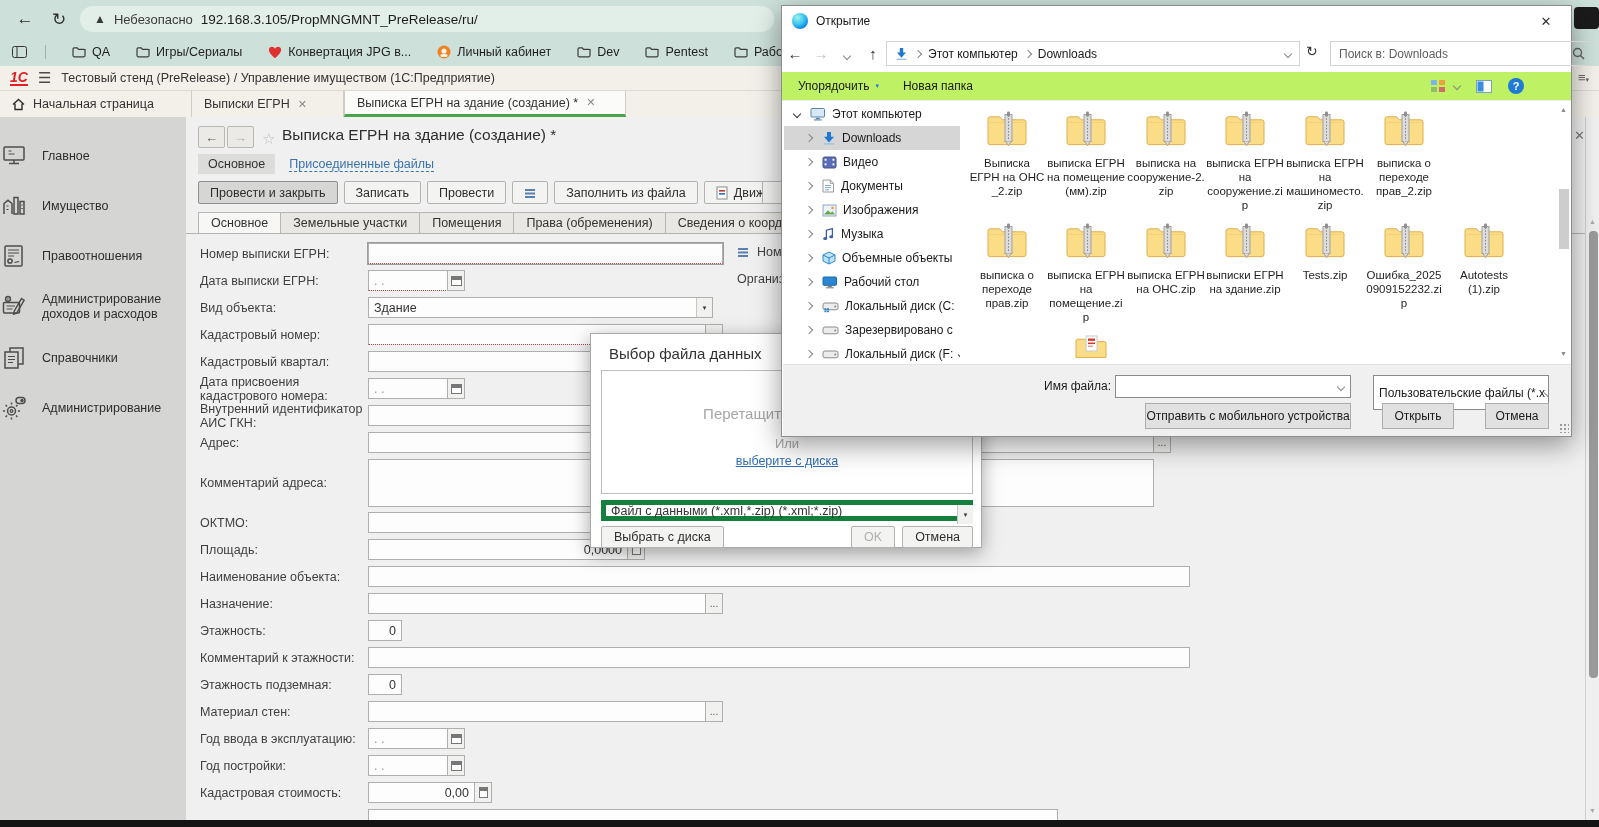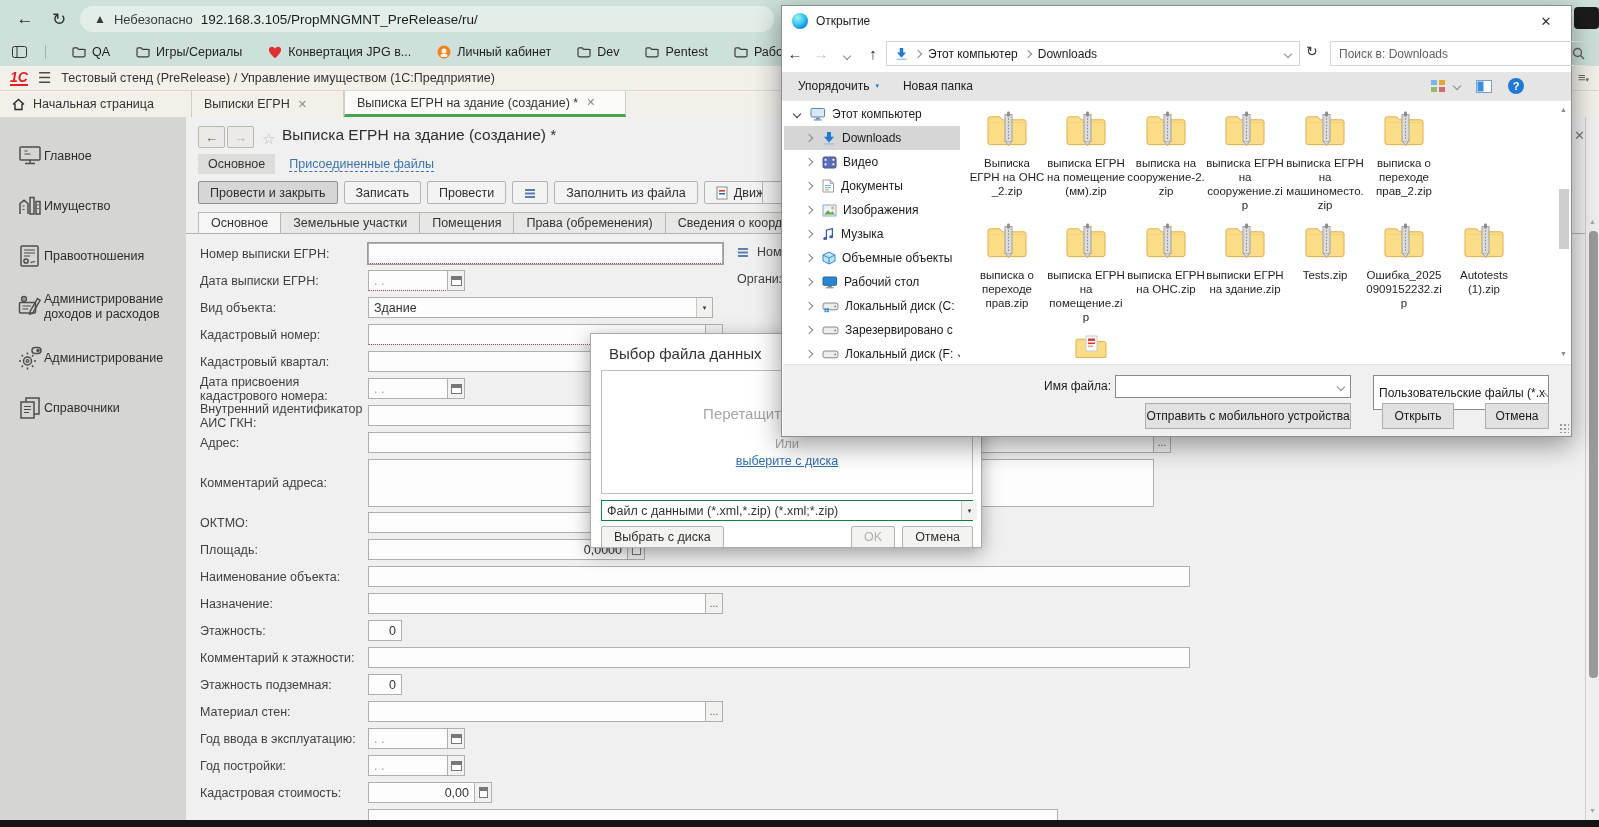--- a/index.html
+++ b/index.html
@@ -32,21 +32,21 @@
   .hdr-right { position:absolute; left:1578px; top:4px; font-size:13px; color:#666; }
 
   .tabbar { position:absolute; left:0; top:91px; width:1599px; height:26px; background:#f3f0ea; z-index:1; }
   .app-tab { position:absolute; top:0; height:26px; display:flex; align-items:center; gap:8px; padding:0 12px;
              font-size:12.5px; color:#333; border-right:1px solid #cfccc5; }
   .app-tab.active { background:#fbfbfa; border-bottom:3px solid #4aa54a; border-left:1px solid #cfccc5; }
   .tab-close { color:#8a8a8a; font-size:11px; }
 
   
   .sidebar { position:absolute; left:0; top:117px; width:186px; height:703px; background:#d5d5d3; padding-top:14px; z-index:1; }
-  .sb-item { display:flex; align-items:center; padding:11px 0 11px 16px; min-height:50px; }
+  .sb-item { display:flex; align-items:center; gap:14px; padding:11px 0 11px 0; min-height:50px; }
   .sb-label { font-size:12.5px; color:#2d2d2d; line-height:15px; width:120px; }
 
   
   .form-area { position:absolute; left:186px; top:117px; width:1399px; height:703px; background:#f0f0f0; overflow:hidden; z-index:1; }
   .nav-btn { position:absolute; top:9px; width:27px; height:22px; background:#eceae7; border:1px solid #b9b7b2;
              border-radius:2px; font-size:13px; color:#55624a; display:flex; align-items:center; justify-content:center; }
   .nav-btn.disabled { color:#b5b3ae; }
   .star { position:absolute; left:76px; top:13px; color:#bdbdbd; font-size:15px; }
   .form-title { position:absolute; left:96px; top:9px; font-size:15.5px; color:#2e2e2e; }
   .subnav { position:absolute; left:12px; top:37px; display:flex; align-items:center; gap:14px; }
@@ -94,21 +94,21 @@
   .black-bar { position:absolute; left:0; top:820px; width:1599px; height:7px; background:#141414; z-index:30; }
 
   
   .modal { position:absolute; left:590px; top:333px; width:392px; height:215px; background:#fff;
            border:1px solid #a9a9a9; box-shadow:0 5px 18px rgba(0,0,0,.35); z-index:10; }
   .modal-title { position:absolute; left:18px; top:11px; font-size:15px; color:#333; }
   .dropzone { position:absolute; left:10px; top:36px; width:372px; height:124px; border:1px solid #bdbdbd; text-align:center; }
   .dz-text { margin-top:34px; font-size:15px; color:#a5a5a5; }
   .dz-or { margin-top:14px; font-size:13px; color:#a5a5a5; }
   .dz-link { display:inline-block; font-size:12.5px; color:#2f6db3; text-decoration:underline; }
-  .modal-dd { position:absolute; left:10px; top:166px; width:372px; height:21px; border:1px solid #15803d;
+  .modal-dd { position:absolute; left:10px; top:166px; width:372px; height:21px; border:5px solid #15803d;
               display:flex; align-items:center; font-size:12.5px; color:#333; padding-left:5px; }
   .modal-btnrow { position:absolute; left:10px; top:192px; width:372px; display:flex; align-items:center; }
   .m-btn { height:22px; padding:0 12px; background:#f3f3f1; border:1px solid #b3b3b1; border-radius:2px;
            font-size:12.5px; color:#2e2e2e; display:flex; align-items:center; }
   .m-btn.disabled { color:#b0b0b0; }
   .m-spacer { flex:1; }
 
   
   .dialog { position:absolute; left:781px; top:5px; width:791px; height:432px; background:#fff;
             border:1px solid #8e8e8e; box-shadow:0 8px 26px rgba(0,0,0,.4); z-index:20; font-size:12px; }
@@ -126,21 +126,21 @@
   .chev.dark { border-color:#333; }
   .breadcrumb { position:absolute; left:104px; top:35px; width:414px; height:25px; border:1px solid #d4d4d4;
                 display:flex; align-items:center; gap:7px; padding:0 8px; background:#fff; }
   .bc-text { font-size:12px; color:#1a1a1a; }
   .bc-spacer { flex:1; }
   .refresh-btn { position:absolute; left:524px; top:37px; font-size:14px; color:#333; }
   .searchbox { position:absolute; left:548px; top:35px; width:264px; height:25px; border:1px solid #d4d4d4;
                display:flex; align-items:center; padding:0 8px; gap:6px; }
   .search-ph { flex:1; font-size:12px; color:#5f5f5f; }
   .dlg-toolbar { position:absolute; left:0; top:66px; width:100%; height:29px; display:flex; align-items:center;
-                 padding:0 16px; gap:24px; border-bottom:1px solid #ededed; background:#e5e5e5; }
+                 padding:0 16px; gap:24px; border-bottom:1px solid #ededed; background:#bef264; }
   .tb-item { display:flex; align-items:center; gap:6px; font-size:12px; color:#1a1a1a; }
   .tb-right { position:absolute; left:648px; top:6px; display:flex; align-items:center; gap:16px; }
   .help-circle { width:16px; height:16px; border-radius:50%; background:#1e7ad4; color:#fff; font-size:11px;
                  font-weight:bold; display:flex; align-items:center; justify-content:center; }
 
   .tree { position:absolute; left:2px; top:96px; width:176px; height:262px; overflow:hidden; }
   .tree-row { height:24px; display:flex; align-items:center; gap:6px; white-space:nowrap; overflow:hidden; }
   .tree-row.selected { background:#d6d6d6; }
   .tree-label { font-size:12px; color:#1a1a1a; }
   .tree-chev { width:14px; flex:none; display:flex; justify-content:center; }
@@ -325,41 +325,41 @@
           <path d="M6.2 4.2h1.4M6.2 5.8h1.4" stroke-width="1"></path>
           <rect x="2.5" y="8.5" width="16" height="10.5" rx="1"></rect>
           <path d="M5.5 12h8.5M5.5 15h6" stroke-width="1.2"></path>
           <path d="M20.5 4.5l2.6 1.8-7.4 12.8-3 1 .6-3.2Z"></path>
         </svg>
       </span>
       <span class="sb-label">Администрирование доходов и расходов</span>
     </div>
     <div class="sb-item">
       <span class="icon">
+        <svg width="28" height="26" viewBox="0 0 26 26">
+          <g fill="none" stroke="#4d4d4d" stroke-width="1.5">
+            <rect x="9" y="3" width="13" height="16"></rect>
+            <rect x="4" y="7" width="13" height="16" fill="#d5d5d3"></rect>
+            <path d="M7 11.5h7M7 14.5h7M7 17.5h5" stroke-width="1.2"></path>
+          </g>
+        </svg>
+      </span>
+      <span class="sb-label">Справочники</span>
+    </div>
+    <div class="sb-item">
+      <span class="icon">
         <svg width="28" height="26" viewBox="0 0 26 26" fill="none" stroke="#4d4d4d" stroke-width="1.5">
           <circle cx="10.5" cy="16" r="4"></circle>
           <circle cx="10.5" cy="16" r="1.4" stroke-width="1.2"></circle>
           <path d="M10.5 9.5v-2M10.5 24.5v-2M4 16H2M19 16h-2M6 11.5 4.6 10M15 20.5l1.4 1.5M6 20.5 4.6 22M15 11.5 16.4 10"></path>
           <rect x="15" y="2.5" width="9" height="6" rx="3"></rect>
           <circle cx="21" cy="5.5" r="1.7" fill="#4d4d4d" stroke="none"></circle>
         </svg>
       </span>
       <span class="sb-label">Администрирование</span>
-    </div>
-    <div class="sb-item">
-      <span class="icon">
-        <svg width="28" height="26" viewBox="0 0 26 26">
-          <g fill="none" stroke="#4d4d4d" stroke-width="1.5">
-            <rect x="9" y="3" width="13" height="16"></rect>
-            <rect x="4" y="7" width="13" height="16" fill="#d5d5d3"></rect>
-            <path d="M7 11.5h7M7 14.5h7M7 17.5h5" stroke-width="1.2"></path>
-          </g>
-        </svg>
-      </span>
-      <span class="sb-label">Справочники</span>
     </div>
   </div>
 
 <div class="form-area">
   <div class="nav-btn" style="left:12px;">←</div>
   <div class="nav-btn disabled" style="left:41px;">→</div>
   <div class="star">☆</div>
   <div class="form-title">Выписка ЕГРН на здание (создание) *</div>
 
   <div class="subnav">

